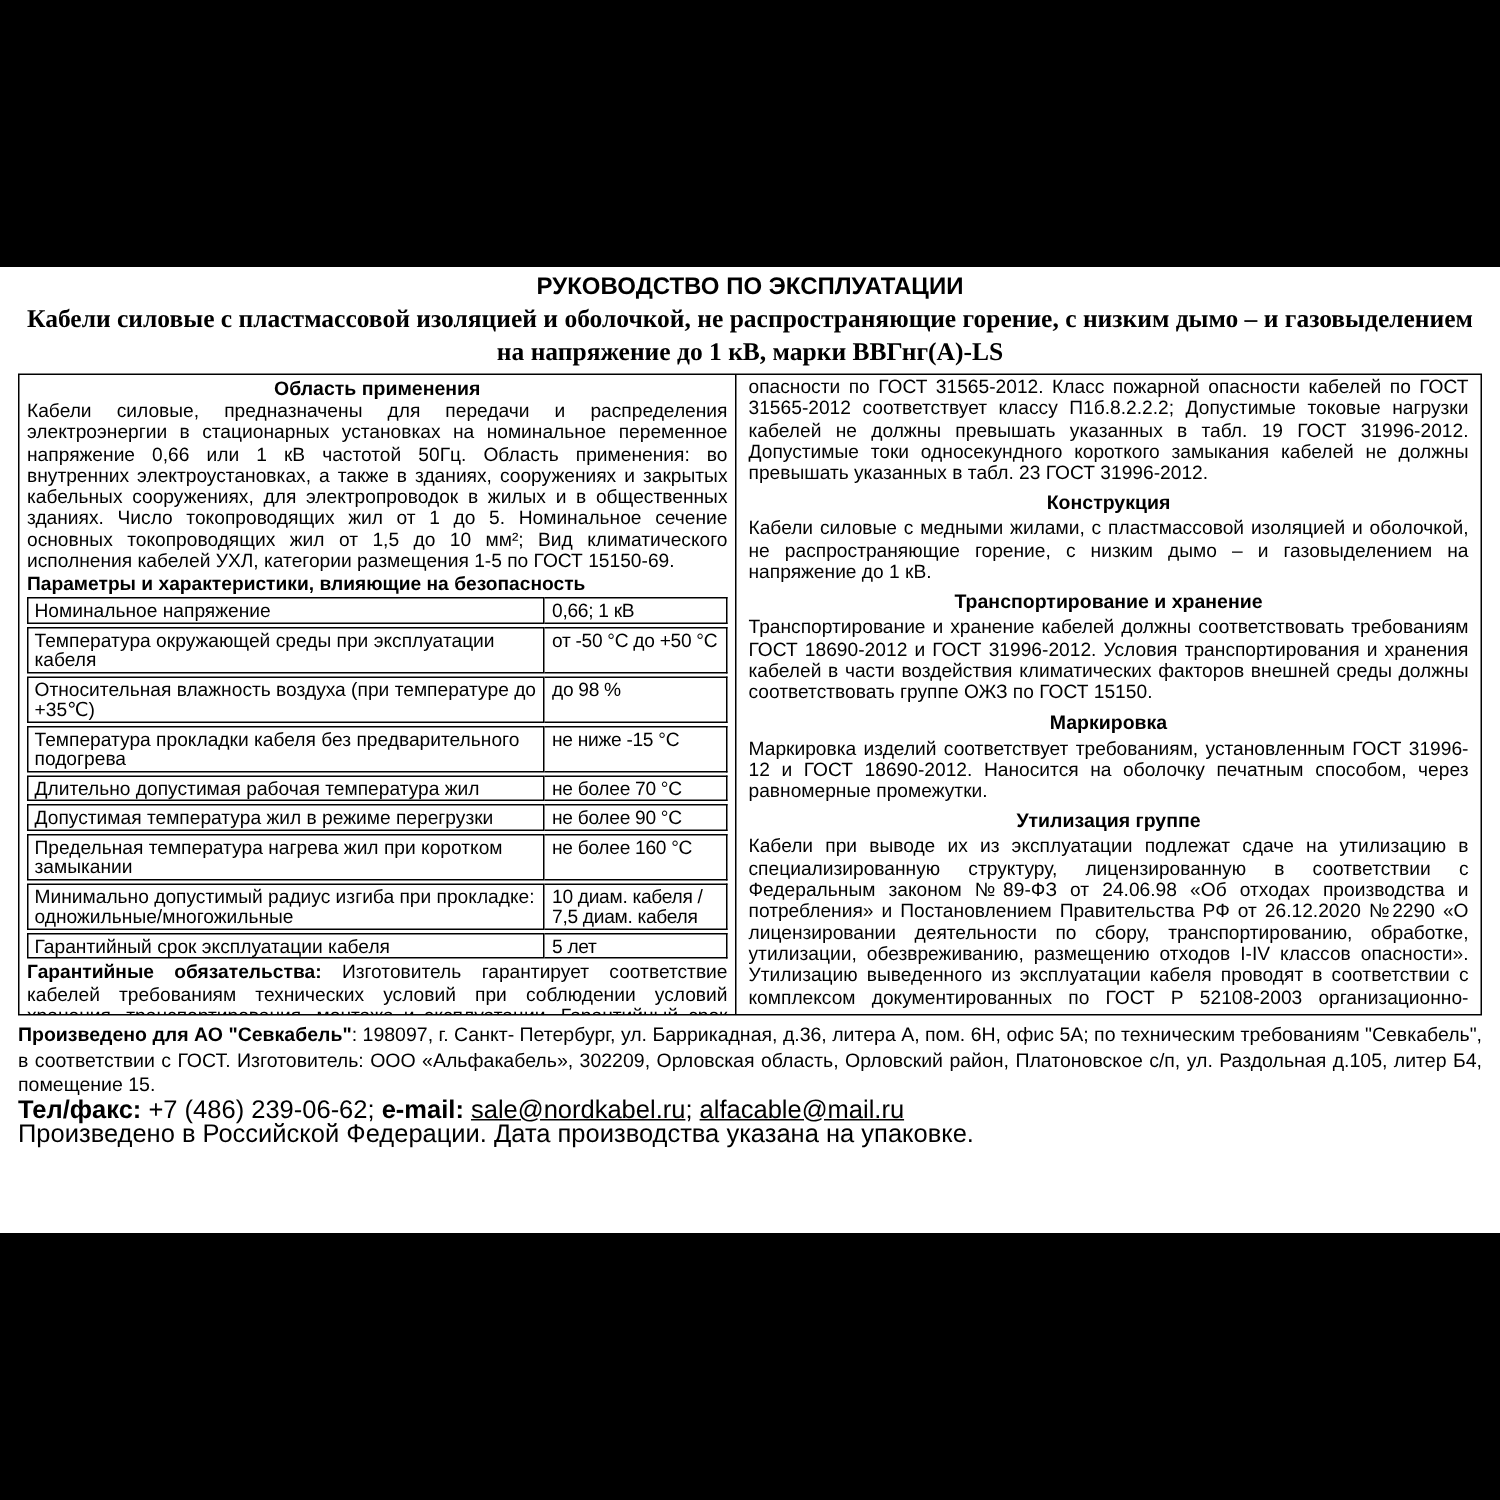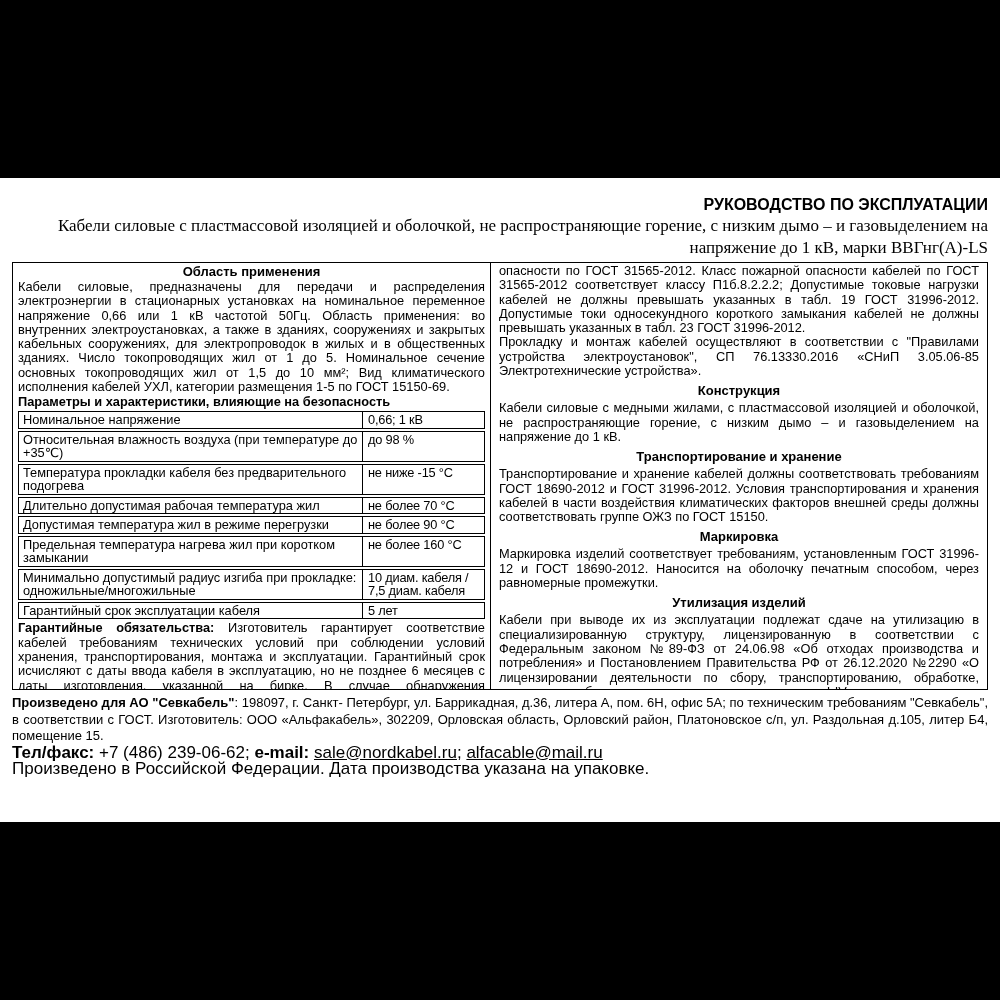--- a/index.html
+++ b/index.html
@@ -9,27 +9,27 @@
     color:#000;
     -webkit-font-smoothing:antialiased;
   }
   .band{width:1000px;background:#000;}
   .band-top{height:178px;}
   .band-bottom{height:178px;}
   .page{
     width:976px;height:644px;padding:0 12px;overflow:hidden;background:#fff;
   }
   
-  .title-block{text-align:right;padding-top:17px;}
+  .title-block{text-align:center;padding-top:4px;}
   .title-main{
     font-size:16px;font-weight:bold;line-height:20px;margin:0;
     font-family:"Liberation Sans","DejaVu Sans",sans-serif;
   }
   .title-sub{
-    font-size:17px;font-weight:normal;line-height:22px;margin:0;
+    font-size:17px;font-weight:bold;line-height:22px;margin:0;
     font-family:"Liberation Serif","DejaVu Serif",serif;
   }
   .title-tu{
     font-size:16.5px;font-weight:bold;line-height:20px;margin:0;
     font-family:"Liberation Serif","DejaVu Serif",serif;
   }
   
   .columns-box{
     display:flex;border:1px solid #000;margin-top:3px;height:428px;box-sizing:border-box;
   }
@@ -84,20 +84,24 @@
       <p class="body-par">Кабели силовые, предназначены для передачи и распределения электроэнергии в стационарных установках на номинальное переменное напряжение 0,66 или 1 кВ частотой 50Гц. Область применения: во внутренних электроустановках, а также в зданиях, сооружениях и закрытых кабельных сооружениях, для электропроводок в жилых и в общественных зданиях. Число токопроводящих жил от 1 до 5. Номинальное сечение основных токопроводящих жил от 1,5 до 10 мм²; Вид климатического исполнения кабелей УХЛ, категории размещения 1-5 по ГОСТ 15150-69.</p>
       <p class="bold-line">Параметры и характеристики, влияющие на безопасность</p>
 
       <table class="params-table">
         <tbody>
           <tr>
             <td>Номинальное напряжение</td>
             <td class="val">0,66; 1 кВ</td>
           </tr>
           <tr>
+            <td>Температура окружающей среды при эксплуатации кабеля</td>
+            <td class="val">от -50 °С до +50 °С</td>
+          </tr>
+          <tr>
             <td>Относительная влажность воздуха (при температуре до +35℃)</td>
             <td class="val">до 98 %</td>
           </tr>
           <tr>
             <td>Температура прокладки кабеля без предварительного подогрева</td>
             <td class="val">не ниже -15 °С</td>
           </tr>
           <tr>
             <td>Длительно допустимая рабочая температура жил</td>
             <td class="val">не более 70  °С</td>
@@ -119,28 +123,27 @@
             <td class="val">5 лет</td>
           </tr>
         </tbody>
       </table>
 
       <p class="body-par"><span class="b">Гарантийные обязательства:</span><span> Изготовитель гарантирует соответствие кабелей требованиям технических условий при соблюдении условий хранения, транспортирования, монтажа и эксплуатации. Гарантийный срок исчисляют с даты ввода кабеля в эксплуатацию, но не позднее 6 месяцев с даты изготовления, указанной на бирке. В случае обнаружения неисправности кабеля необходимо обратиться на завод-изготовитель. Указания по эксплуатации кабелей должны соответствовать требованиям ГОСТ 31996-2012 с учетом класса пожарной</span></p>
     </div>
 
     <div class="col-right">
       <p class="body-par">опасности по ГОСТ 31565-2012. Класс пожарной опасности кабелей по ГОСТ 31565-2012 соответствует классу П1б.8.2.2.2; Допустимые токовые нагрузки кабелей не должны превышать указанных в табл. 19 ГОСТ 31996-2012. Допустимые токи односекундного короткого замыкания кабелей не должны превышать указанных в табл. 23 ГОСТ 31996-2012.</p>
-      <p class="body-par">Прокладку и монтаж кабелей осуществляют в соответствии с "Правилами устройства электроустановок", СП 76.13330.2016 «СНиП 3.05.06-85 Электротехнические устройства».</p>
       <p class="sec-header">Конструкция</p>
       <p class="body-par">Кабели силовые с медными жилами, с пластмассовой изоляцией и оболочкой, не распространяющие горение, с низким дымо – и газовыделением на напряжение до 1 кВ.</p>
       <p class="sec-header">Транспортирование и хранение</p>
       <p class="body-par">Транспортирование и хранение кабелей должны соответствовать требованиям ГОСТ 18690-2012 и ГОСТ 31996-2012. Условия транспортирования и хранения кабелей в части воздействия климатических факторов внешней среды должны соответствовать группе ОЖЗ по ГОСТ 15150.</p>
       <p class="sec-header">Маркировка</p>
       <p class="body-par">Маркировка изделий соответствует требованиям, установленным ГОСТ 31996-12 и ГОСТ 18690-2012. Наносится на оболочку печатным способом, через равномерные промежутки.</p>
-      <p class="sec-header">Утилизация изделий</p>
+      <p class="sec-header">Утилизация группе</p>
       <p class="body-par">Кабели при выводе их из эксплуатации подлежат сдаче на утилизацию в специализированную структуру, лицензированную в соответствии с Федеральным законом №89-ФЗ от 24.06.98 «Об отходах производства и потребления» и Постановлением Правительства РФ от 26.12.2020 №2290 «О лицензировании деятельности по сбору, транспортированию, обработке, утилизации, обезвреживанию, размещению отходов I-IV классов опасности». Утилизацию выведенного из эксплуатации кабеля проводят в соответствии с комплексом документированных по ГОСТ Р 52108-2003 организационно-технических процедур.</p>
     </div>
 
   </div>
 
   <div class="footer-block">
     <p class="footer-par"><span class="b">Произведено для АО "Севкабель"</span><span>: 198097, г. Санкт- Петербург, ул. Баррикадная, д.36, литера А, пом. 6Н, офис 5А; по техническим требованиям "Севкабель", в соответствии с ГОСТ. Изготовитель: ООО «Альфакабель», 302209, Орловская область, Орловский район, Платоновское с/п, ул. Раздольная д.105, литер Б4, помещение 15.</span></p>
     <p class="footer-line"><span class="b">Тел/факс:</span><span> +7 (486) 239-06-62; </span><span class="b">e-mail:</span><span> </span><a class="email-link">sale@nordkabel.ru</a><span>; </span><a class="email-link">alfacable@mail.ru</a></p>
     <p class="footer-line">Произведено в Российской Федерации. Дата производства указана на упаковке.</p>
   </div>

